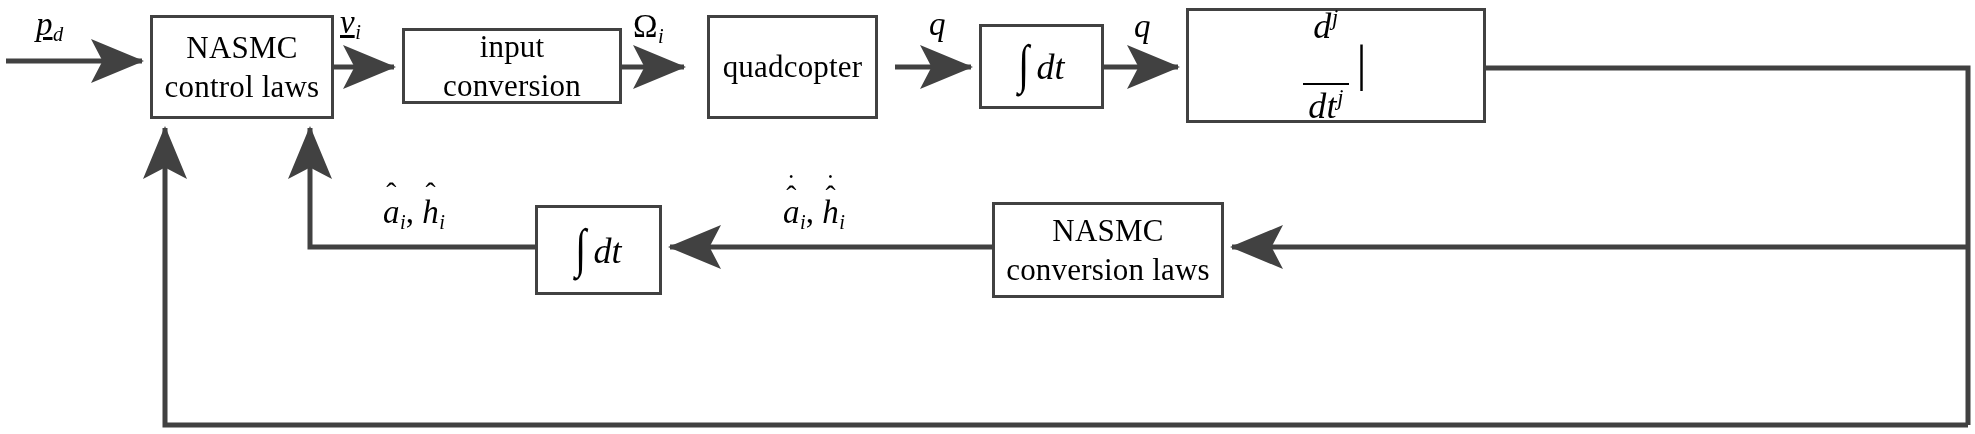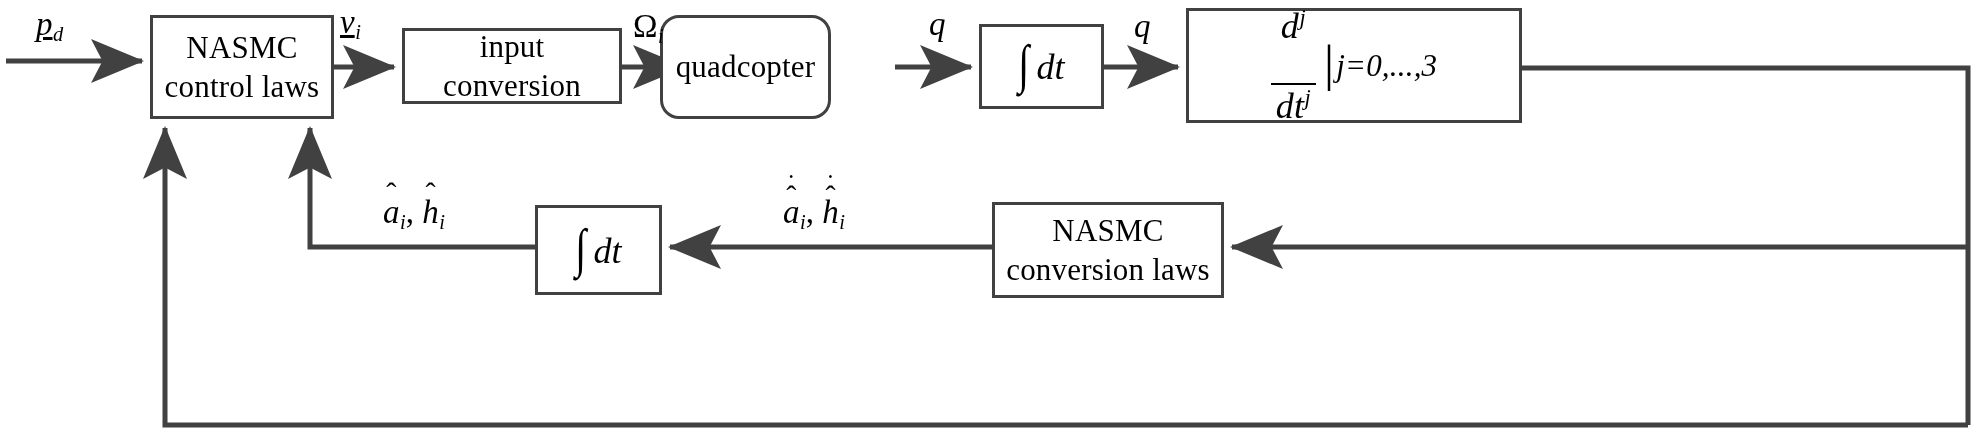--- a/index.html
+++ b/index.html
@@ -160,38 +160,37 @@
   <div class="blk" style="left:150px; top:15px; width:184px; height:104px;">
     <span class="ln">NASMC</span>
     <span class="ln">control laws</span>
   </div>
 
   <div class="blk" style="left:402px; top:28px; width:220px; height:76px;">
     <span class="ln">input</span>
     <span class="ln">conversion</span>
   </div>
 
-  <div class="blk" style="left:660px; top:15px; width:171px; height:104px;border-radius:19px;">
+  <div class="blk" style="left:707px; top:15px; width:171px; height:104px;">
     <span class="ln">quadcopter</span>
   </div>
 
   <div class="blk" style="left:979px; top:24px; width:125px; height:85px;">
     <span class="intbox">
       <span class="intg">∫</span><span class="mi">dt</span>
     </span>
   </div>
 
-  <div class="blk" style="left:1186px; top:8px; width:336px; height:115px;">
+  <div class="blk" style="left:1186px; top:8px; width:300px; height:115px;">
     <div class="derivrow">
       <span class="frac">
         <span class="num"><span class="mi">d</span><span class="sup">j</span></span>
         <span class="den"><span class="mi">dt</span><span class="sup">j</span></span>
       </span>
       <span class="bar">|</span>
-      <span class="jrange mi">j=0,...,3</span>
     </div>
   </div>
 
   <div class="blk" style="left:535px; top:205px; width:127px; height:90px;">
     <span class="intbox">
       <span class="intg">∫</span><span class="mi">dt</span>
     </span>
   </div>
 
   <div class="blk" style="left:992px; top:202px; width:232px; height:96px;">

